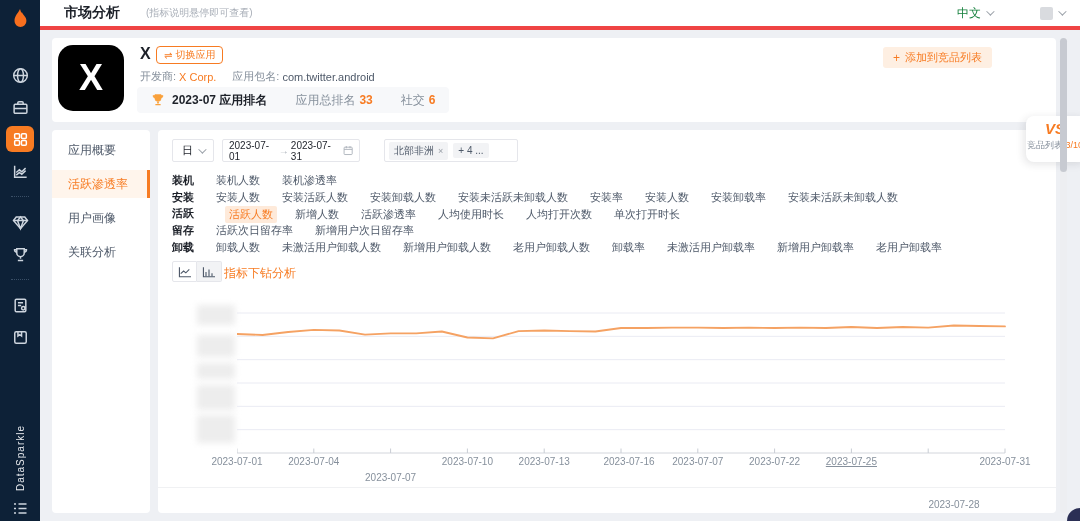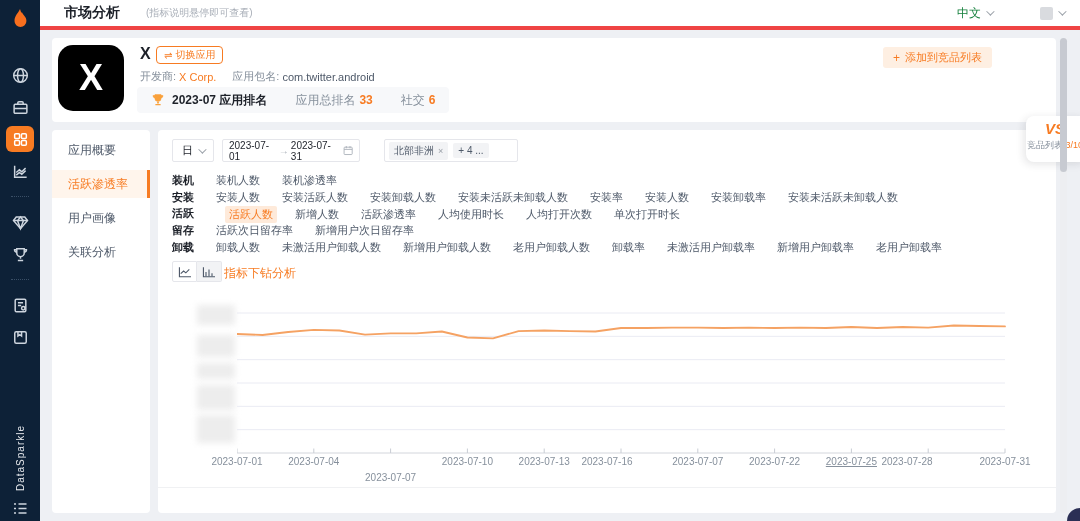--- a/index.html
+++ b/index.html
@@ -349,25 +349,25 @@
         <line x1="691.2" y1="148.5" x2="691.2" y2="153" stroke="#c9cdd4" stroke-width="1"></line>
         <line x1="768" y1="148.5" x2="768" y2="153" stroke="#c9cdd4" stroke-width="1"></line>
         <polyline points="0.0,34.0 25.6,35.0 51.2,32.0 76.8,29.9 102.4,30.5 128.0,34.6 153.6,33.4 179.2,33.4 204.8,31.5 230.4,37.5 256.0,38.3 281.6,31.1 307.2,30.5 332.8,31.1 358.4,31.5 384.0,28.0 409.6,28.0 435.2,27.7 460.8,27.6 486.4,28.0 512.0,27.6 537.6,28.0 563.2,27.6 588.8,28.0 614.4,27.0 640.0,28.0 665.6,27.0 691.2,27.6 716.8,25.5 742.4,26.0 768.0,26.4" fill="none" stroke="#f5a263" stroke-width="1.8" stroke-linejoin="round" stroke-linecap="round"></polyline>
       </svg>
     <div class="x-labels" id="x-labels">
         <span class="x-label" style="left: 0px;">2023-07-01</span>
         <span class="x-label" style="left: 76.8px;">2023-07-04</span>
         <span class="x-label" style="left: 153.6px; margin-top: 16px;">2023-07-07</span>
         <span class="x-label" style="left: 230.4px;">2023-07-10</span>
         <span class="x-label" style="left: 307.2px;">2023-07-13</span>
-        <span class="x-label" style="left: 370px;">2023-07-16</span>
+        <span class="x-label" style="left: 392px;">2023-07-16</span>
         <span class="x-label" style="left: 460.8px;">2023-07-07</span>
         <span class="x-label" style="left: 537.6px;">2023-07-22</span>
         <span class="x-label" style="left: 614.4px; text-decoration: underline;">2023-07-25</span>
-        <span class="x-label" style="left: 670px;">2023-07-28</span>
+        <span class="x-label" style="left: 717px; margin-top: 43px;">2023-07-28</span>
         <span class="x-label" style="left: 768px;">2023-07-31</span>
       </div>
 
     <div class="card-divider"></div>
   </div>
 
   <div class="scroll-track">
     <div class="scroll-thumb"></div>
   </div>
   <div class="corner-blob"></div>

